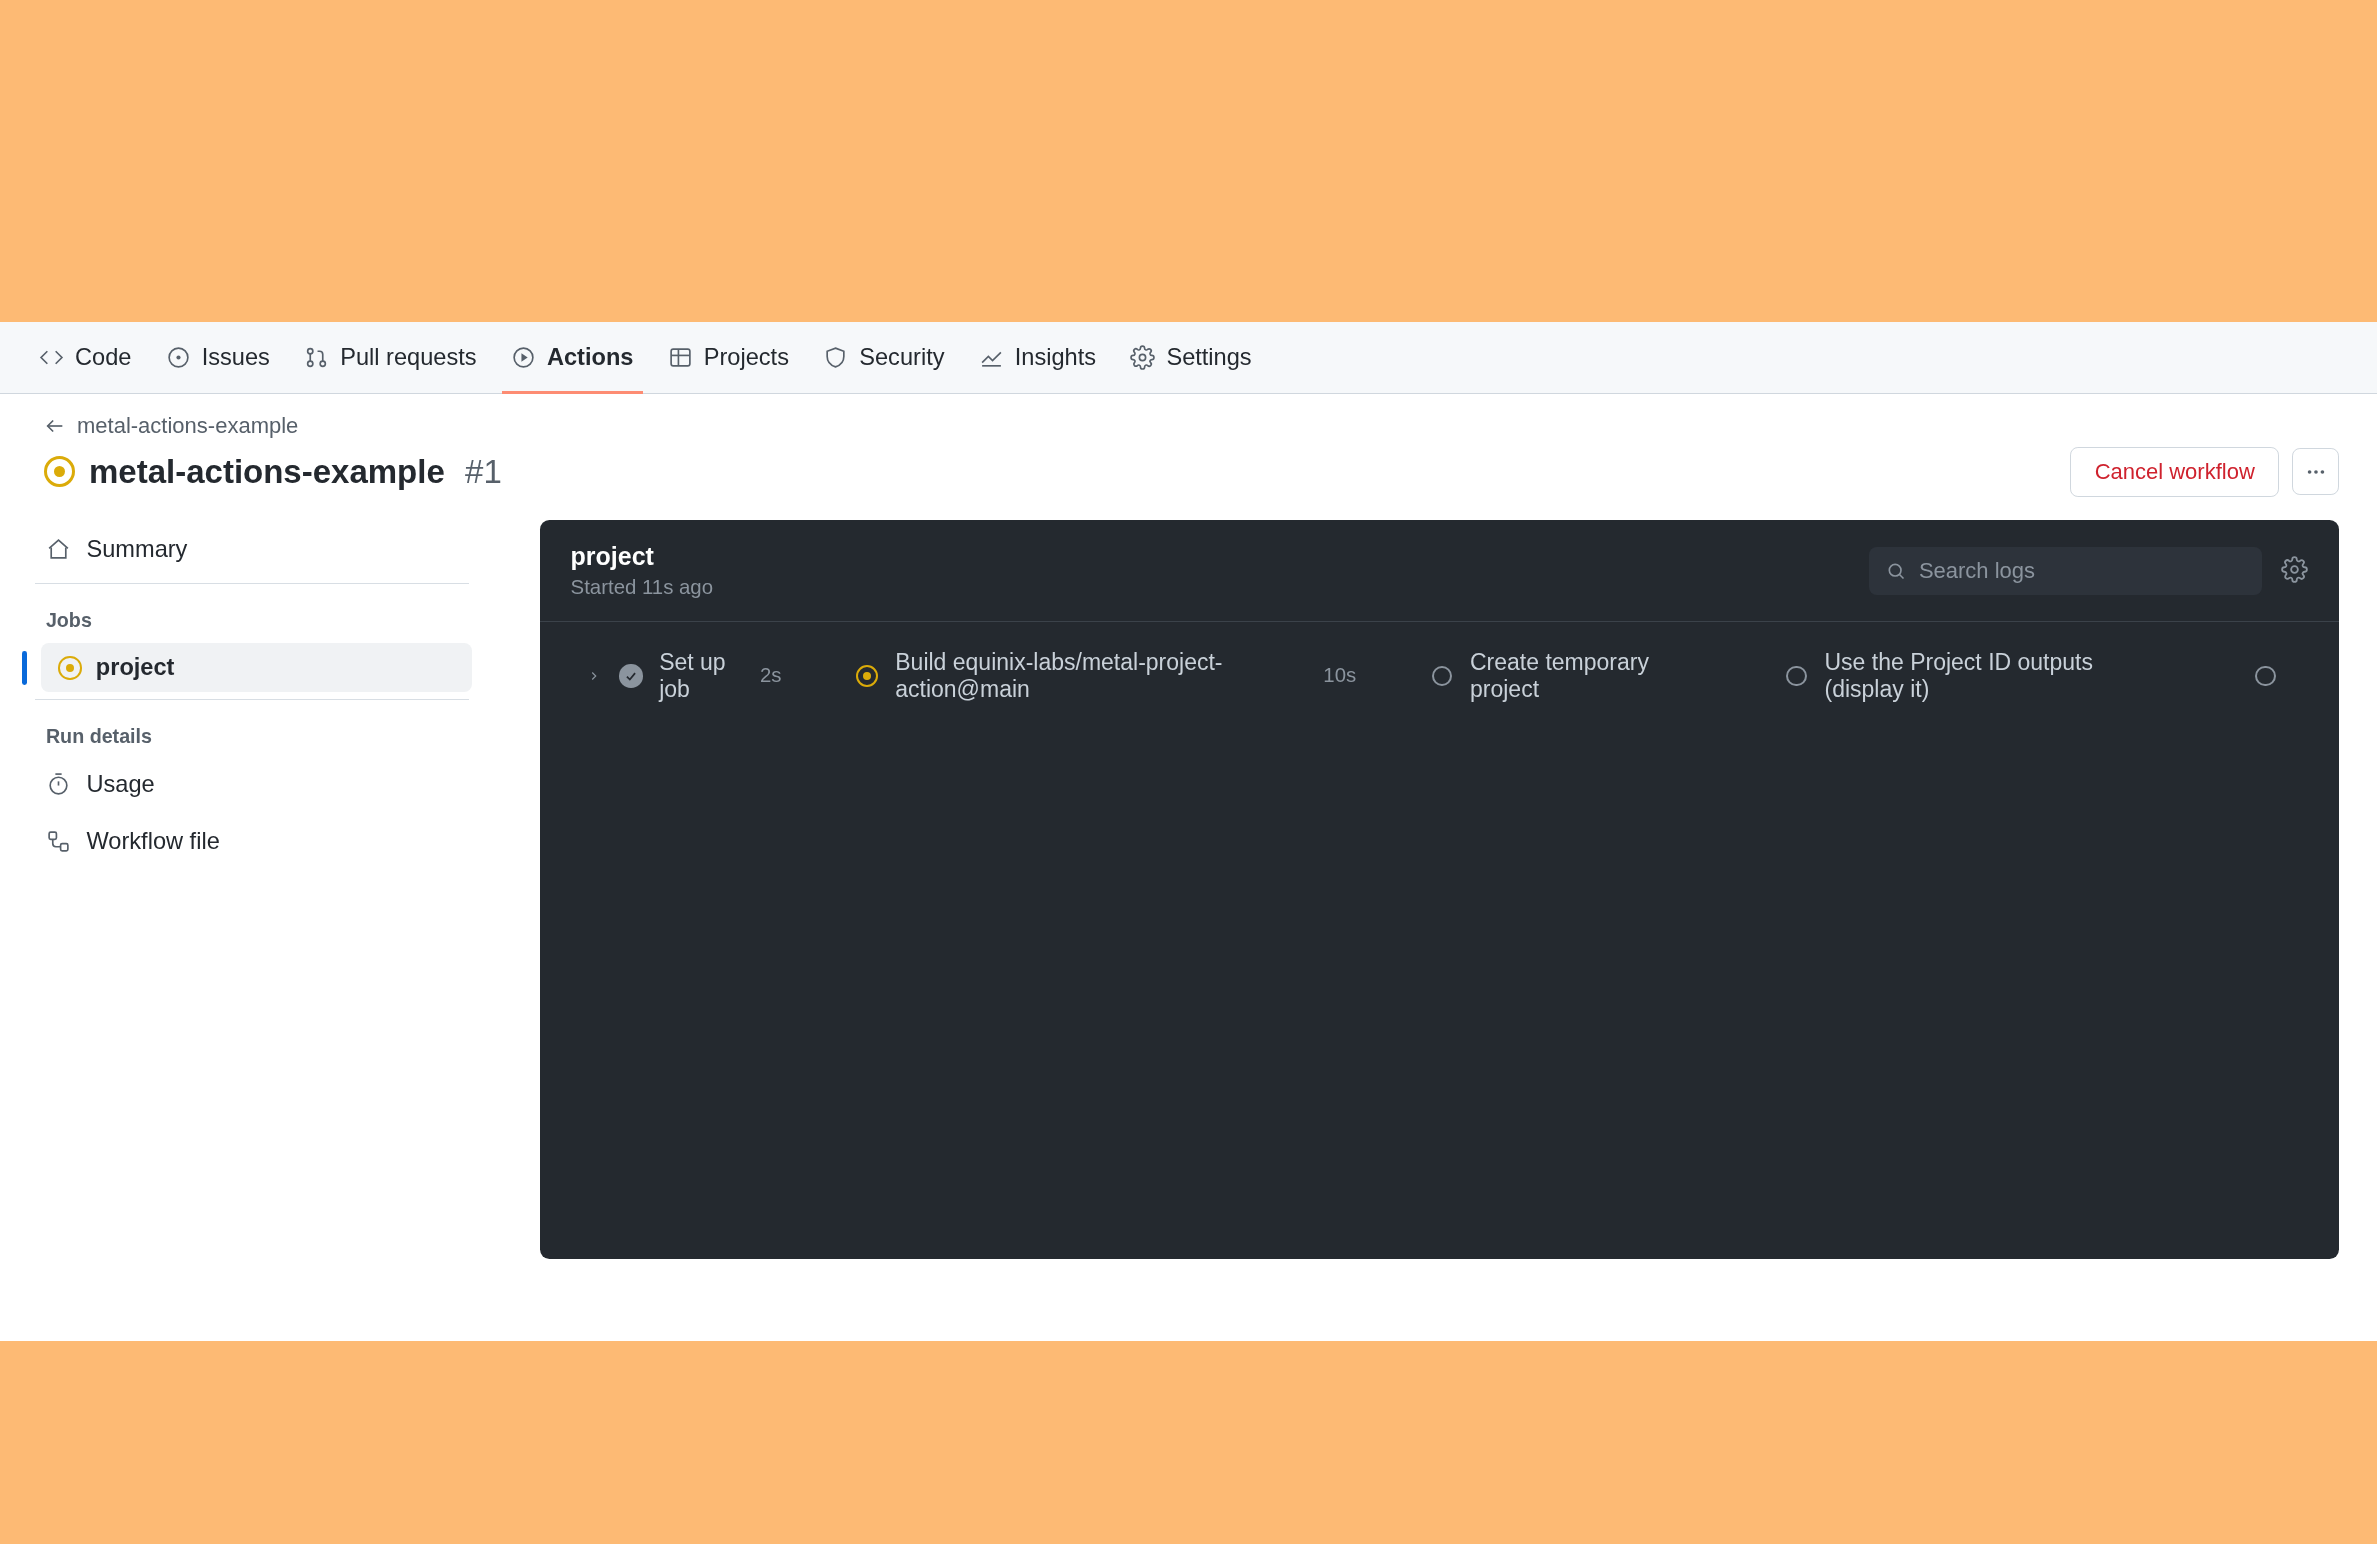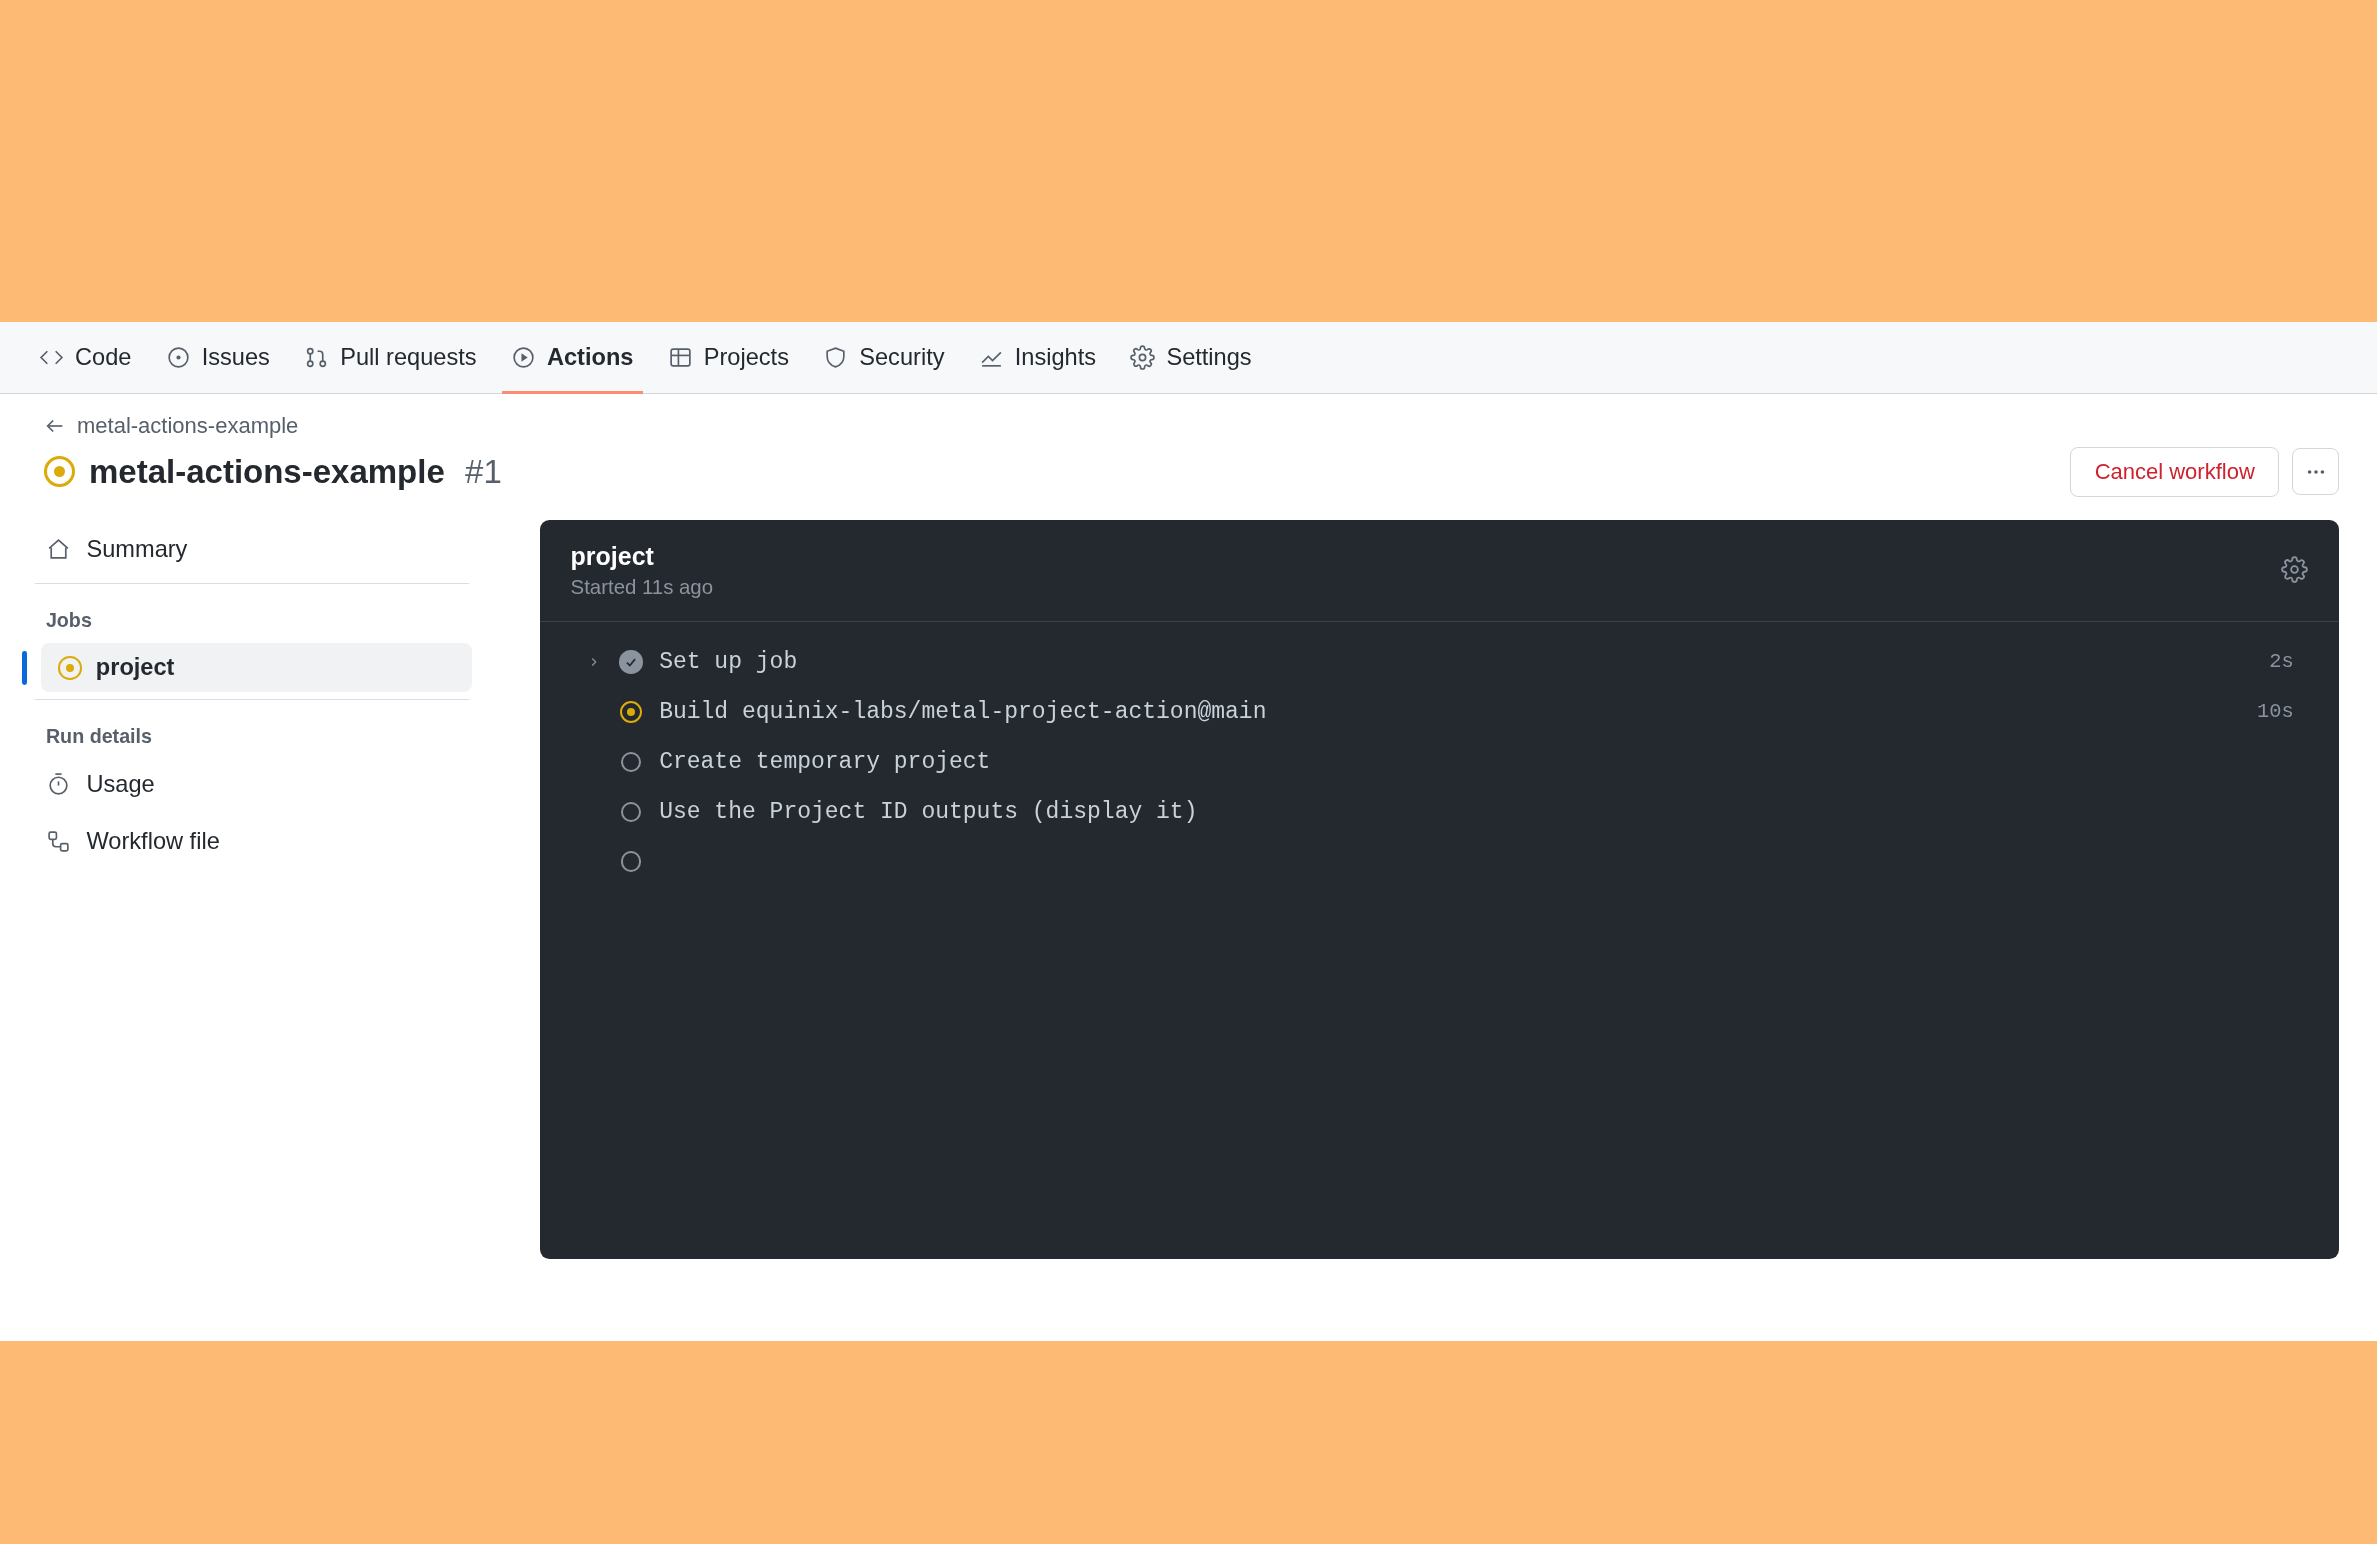--- a/index.html
+++ b/index.html
@@ -224,21 +224,21 @@
   }
   .search-logs svg { width: 22px; height: 22px; stroke: #8b949e; fill: none; stroke-width: 2; }
   .search-logs input {
     background: transparent; border: none; outline: none;
     color: #c9d1d9; font-size: 22px; width: 100%;
   }
   .search-logs input::placeholder { color: #8b949e; }
   .gear-btn { cursor: pointer; }
   .gear-btn svg { width: 27px; height: 27px; stroke: #8b949e; fill: none; stroke-width: 1.6; }
 
-  .steps { padding: 15.7px 31px 31px 38px; display: flex; flex-direction: column; gap: 2px; font-family: Liberation Mono, monospace; }
+  .steps { padding: 15.7px 31px 31px 38px; display: flex; flex-direction: row; gap: 18px; }
   .step {
     display: flex;
     align-items: center;
     gap: 15.7px;
     padding: 11px 7.9px;
     font-size: 23px;
     color: #c9d1d9;
   }
   .step .chev {
     width: 17.3px; display:flex; justify-content:center;
@@ -401,20 +401,27 @@
         </div>
       </aside>
 
       <section class="panel">
         <div class="panel-header">
           <div class="panel-title-block">
             <span class="panel-title">project</span>
             <span class="panel-subtitle">Started 11s ago</span>
           </div>
           <div class="panel-tools">
+            <label class="search-logs">
+              <svg viewBox="0 0 24 24">
+                  <circle cx="11" cy="11" r="7"></circle>
+                  <line x1="21" y1="21" x2="16.2" y2="16.2"></line>
+                </svg>
+              <input type="text" placeholder="Search logs" style="">
+            </label>
             <div class="gear-btn">
               <svg viewBox="0 0 24 24">
                   <circle cx="12" cy="12" r="3"></circle>
                   <path d="M19.4 15a1.7 1.7 0 0 0 .34 1.87l.06.06a2 2 0 1 1-2.83 2.83l-.06-.06a1.7 1.7 0 0 0-1.87-.34 1.7 1.7 0 0 0-1 1.56V21a2 2 0 1 1-4 0v-.09a1.7 1.7 0 0 0-1-1.56 1.7 1.7 0 0 0-1.87.34l-.06.06a2 2 0 1 1-2.83-2.83l.06-.06a1.7 1.7 0 0 0 .34-1.87 1.7 1.7 0 0 0-1.56-1H3a2 2 0 1 1 0-4h.09a1.7 1.7 0 0 0 1.56-1 1.7 1.7 0 0 0-.34-1.87l-.06-.06a2 2 0 1 1 2.83-2.83l.06.06a1.7 1.7 0 0 0 1.87.34H9a1.7 1.7 0 0 0 1-1.56V3a2 2 0 1 1 4 0v.09a1.7 1.7 0 0 0 1 1.56 1.7 1.7 0 0 0 1.87-.34l.06-.06a2 2 0 1 1 2.83 2.83l-.06.06a1.7 1.7 0 0 0-.34 1.87V9a1.7 1.7 0 0 0 1.56 1H21a2 2 0 1 1 0 4h-.09a1.7 1.7 0 0 0-1.56 1z"></path>
                 </svg>
             </div>
           </div>
         </div>
 
         <div class="steps" id="steps-container">

